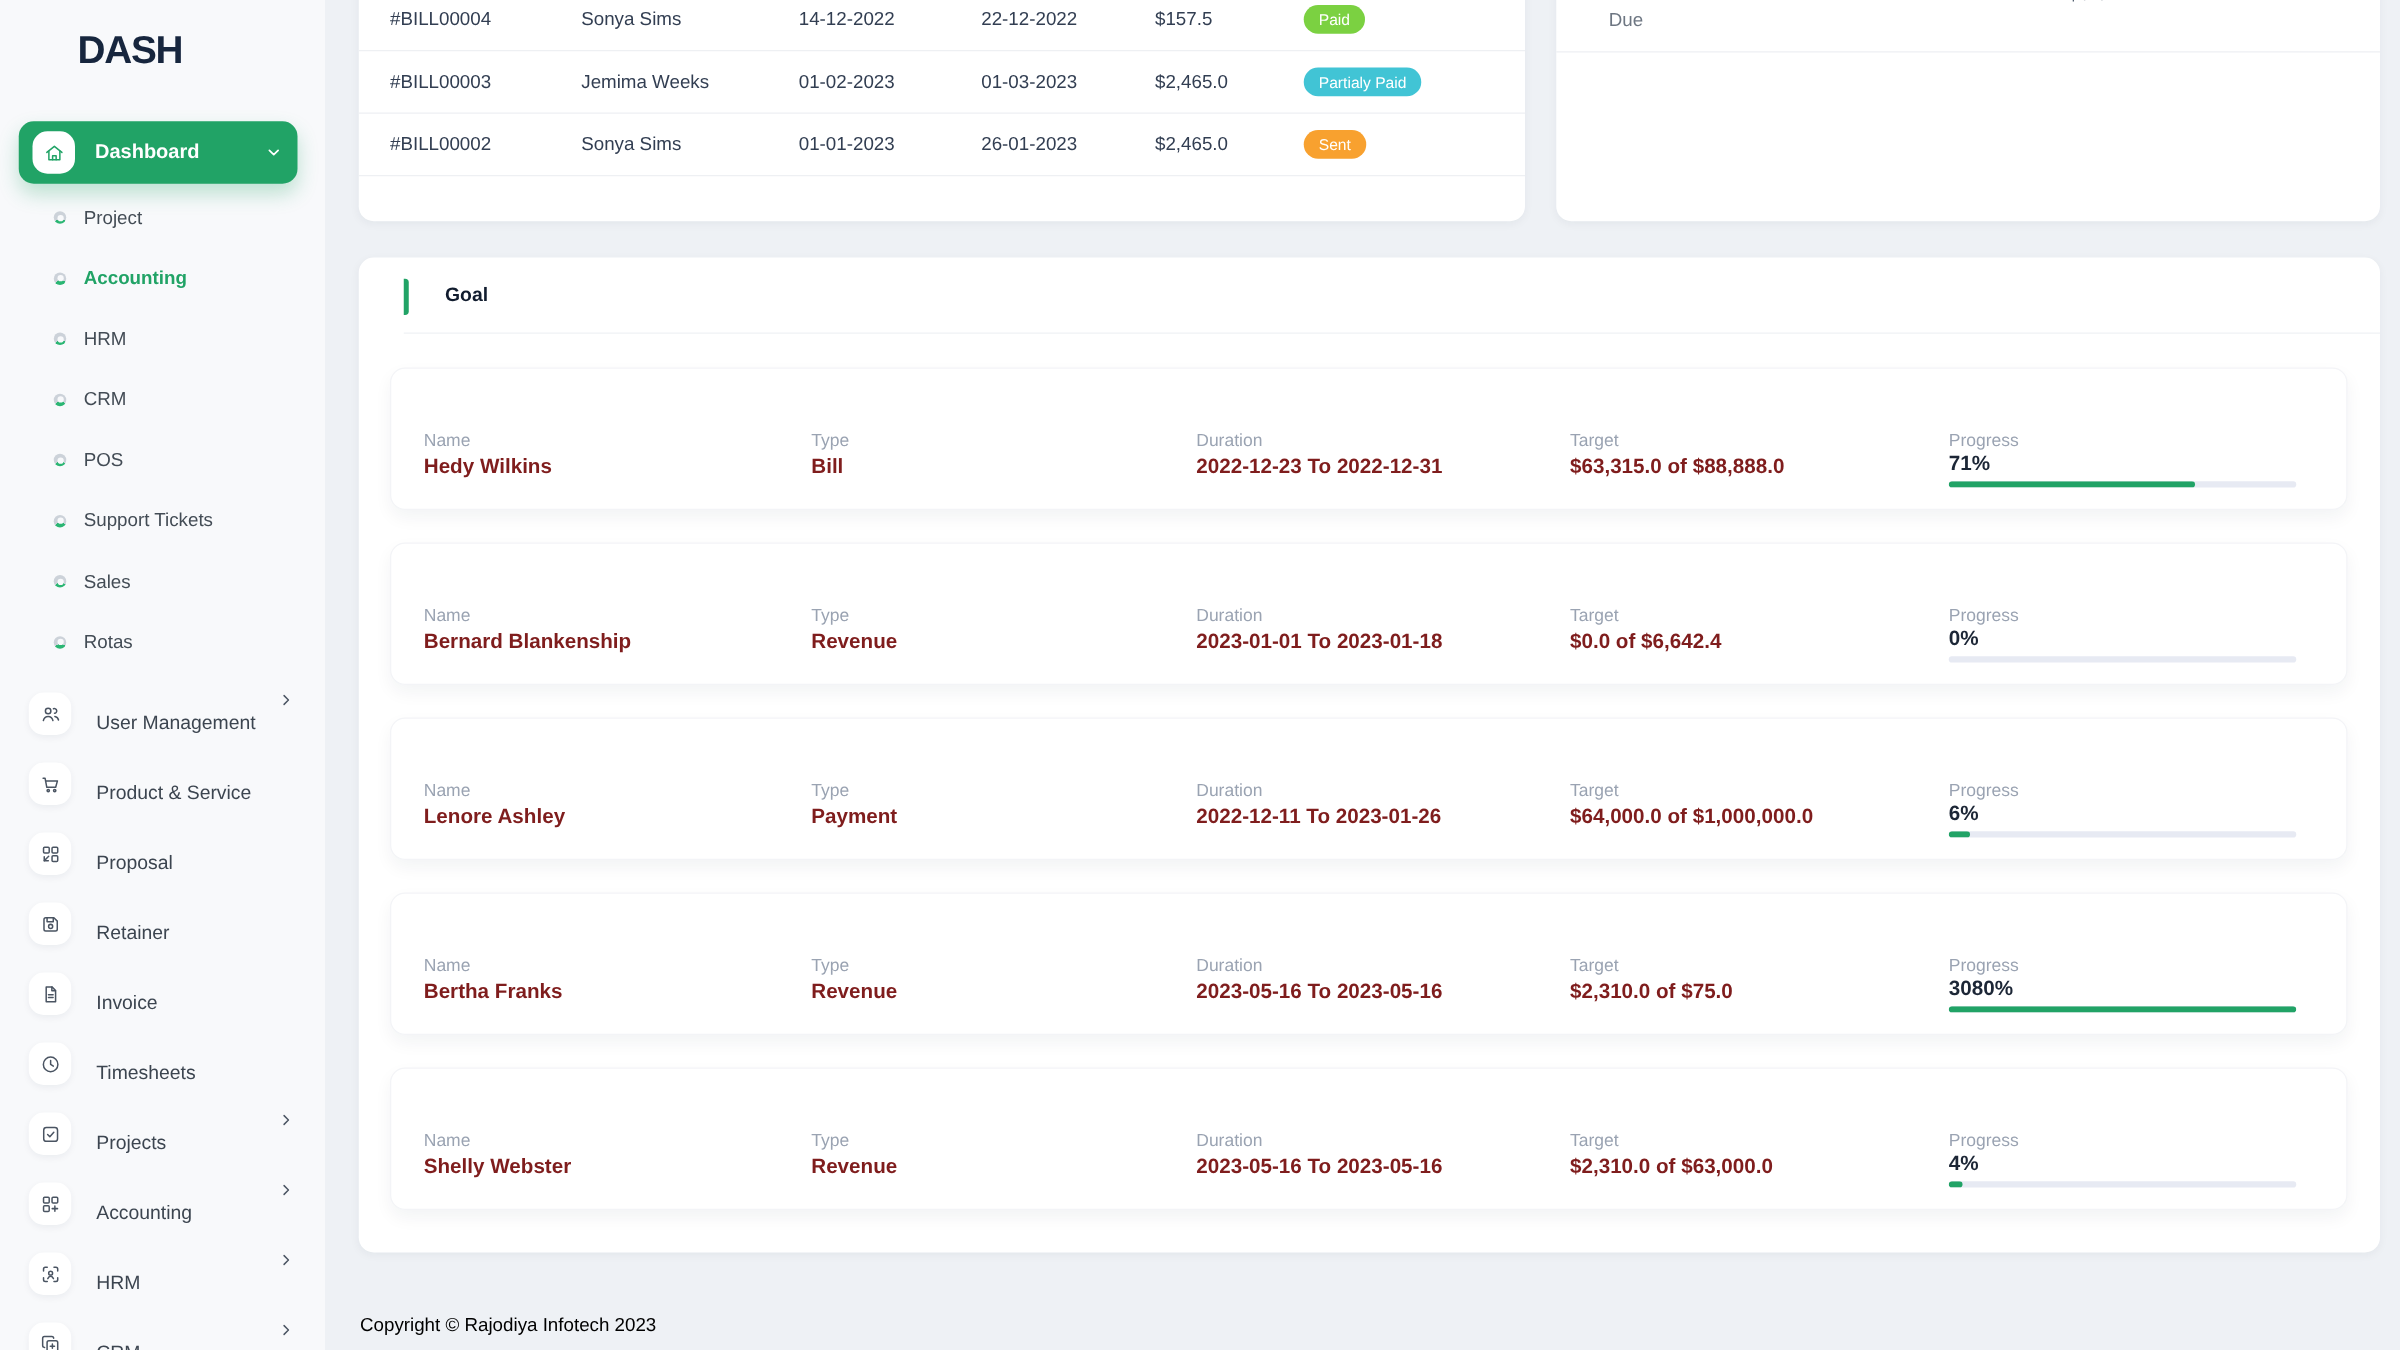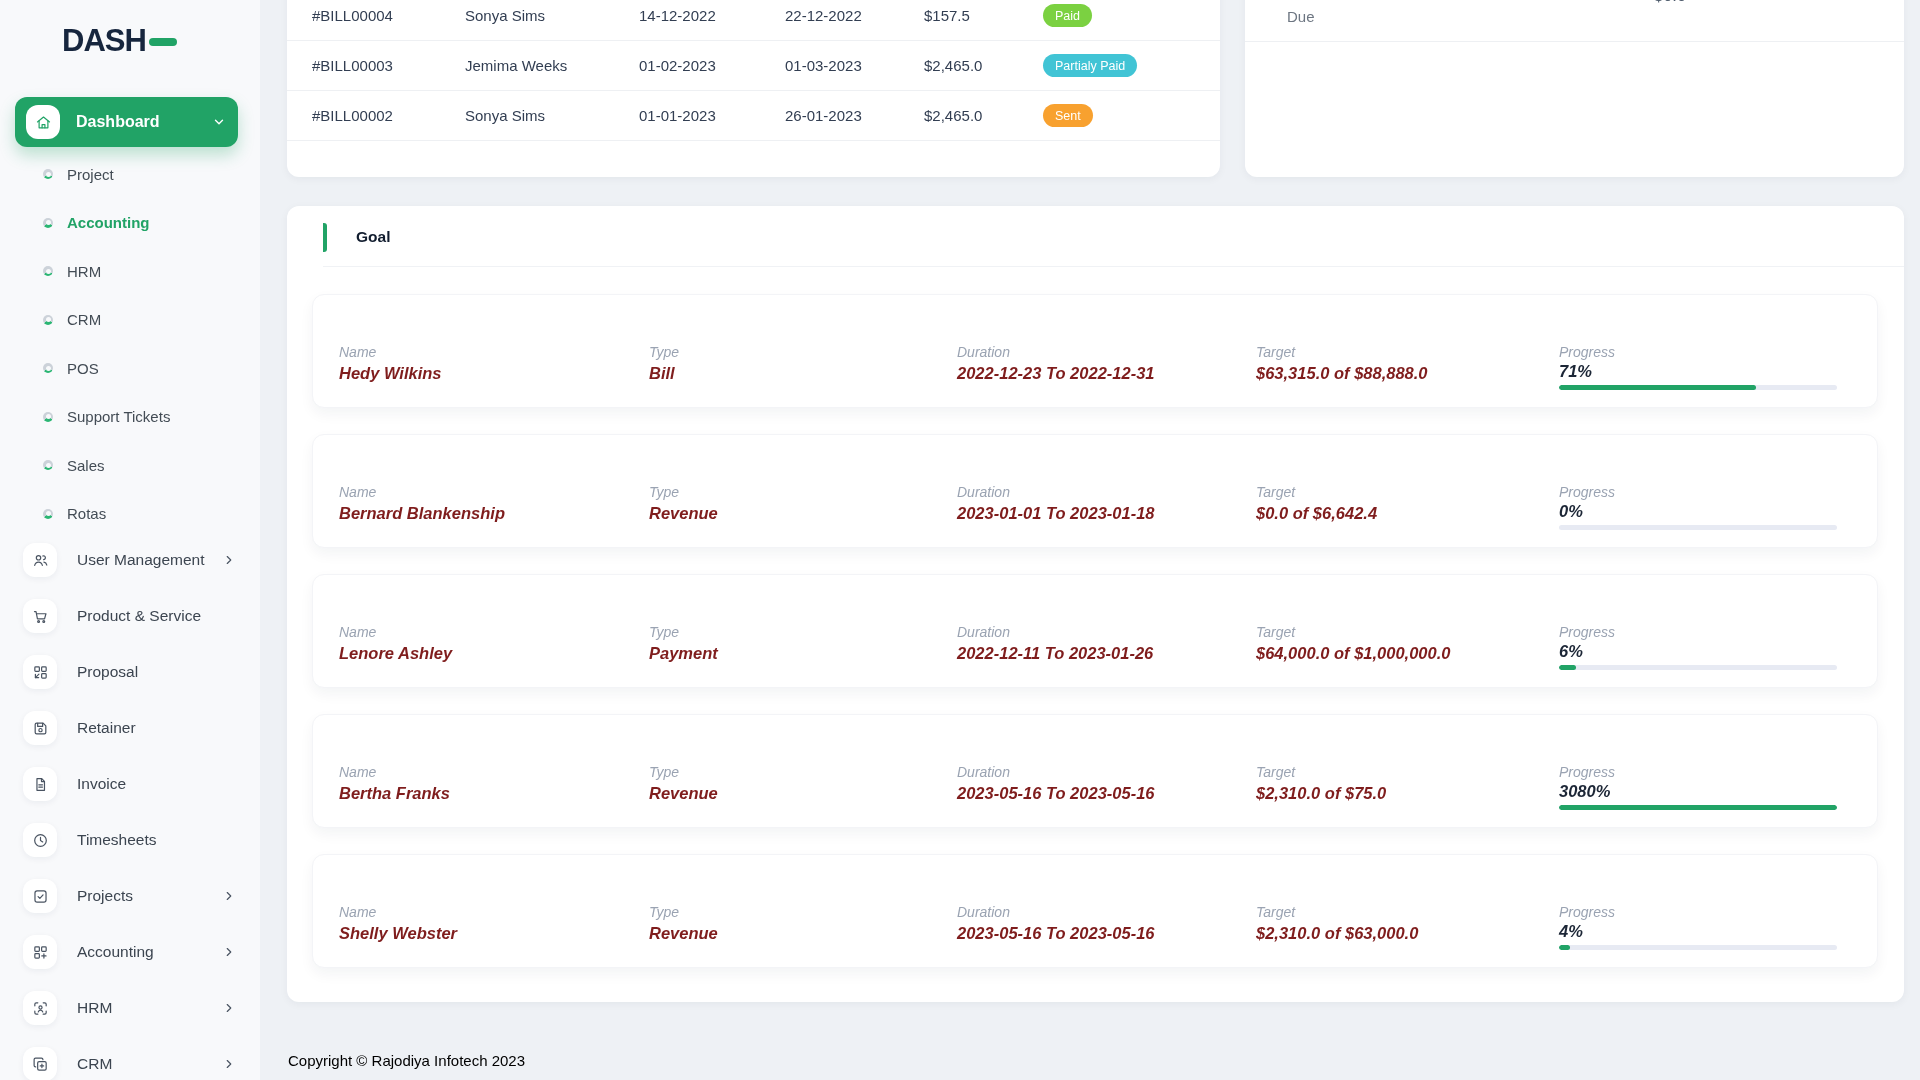--- a/index.html
+++ b/index.html
@@ -7,21 +7,21 @@
   .page {
     position:relative; width:1920px; height:1080px; overflow:hidden;
     background:#eef1f5; font-family:"Liberation Sans", sans-serif;
     color:#323e52;
   }
   
   .sidebar {
     position:absolute; left:0; top:0; width:260px; height:1080px;
     background:#f8f9fb;
   }
-  .logo { position:absolute; left:62px; top:22px; height:38px; display:flex; align-items:center; }
+  .logo { position:absolute; left:62px; top:22px; height:38px; display:flex; align-items:center;flex-direction:column; }
   .logo-text { font-size:31px; font-weight:800; letter-spacing:-1px; color:#17263e; position:relative; }
   .logo-dash { width:28px; height:8px; border-radius:4px; background:#21a366; margin-left:3px; margin-top:2px; }
 
   .dash-btn {
     position:absolute; left:15px; top:97px; width:223px; height:50px;
     background:#21a366; border-radius:12px; display:flex; align-items:center;
     cursor:pointer; box-shadow:0 8px 16px rgba(33,163,102,.28);
   }
   .dash-btn .tile {
     width:34px; height:34px; margin-left:11px; background:#ffffff; border-radius:12px;
@@ -32,21 +32,21 @@
 
   .sub-list { position:absolute; left:0; top:150px; width:260px; }
   .sub-item { height:48.5px; display:flex; align-items:center; padding-left:43px; cursor:pointer; }
   .bullet { position:relative; width:10px; height:10px; border-radius:50%; margin-right:14px;
     background:conic-gradient(from 120deg, #2bb673 0 110deg, #ccd2d9 110deg 360deg); }
   .bullet::after { content:""; position:absolute; inset:2.5px; border-radius:50%; background:#f8f9fb; }
   .sub-item .label { font-size:15px; color:#434c55; }
   .sub-item.active .label { color:#21a366; font-weight:700; }
 
   .menu-list { position:absolute; left:0; top:532px; width:260px; }
-  .menu-item { position:relative; height:56px; display:flex; align-items:center; padding-left:23px; cursor:pointer; }
+  .menu-item { position:relative; height:56px; display:flex; align-items:flex-end; padding-left:23px; cursor:pointer; }
   .menu-item .tile {
     width:34px; height:34px; background:#ffffff; border-radius:12px; flex:none;
     display:flex; align-items:center; justify-content:center;
     box-shadow:0 2px 6px rgba(25,39,62,.06);
   }
   .menu-item .label { font-size:15.5px; color:#3c4550; margin-left:20px; }
   .menu-item .chev { position:absolute; right:24px; top:21px; }
 
   .tile svg { width:17px; height:17px; stroke:#4a5462; fill:none; stroke-width:1.7; stroke-linecap:round; stroke-linejoin:round; }
   .dash-btn .tile svg { stroke:#21a366; }
@@ -78,21 +78,21 @@
 
   
   .goal-card { left:287px; top:206px; width:1617px; height:796px;padding-left:36px; }
   .goal-header { position:relative; height:61px; border-bottom:1px solid #f0f2f5; }
   .goal-accent { position:absolute; left:0; top:17px; width:4px; height:29px; background:#21a366; border-radius:0 3px 3px 0; }
   .goal-title { position:absolute; left:33px; top:22px; font-size:15.5px; font-weight:700; color:#111c2e; }
   .goal-body { position:absolute; left:25px; right:26px; top:61px; }
   .goal-item {
     position:relative; margin-top:27px; height:114px; background:#ffffff; border-radius:12px;
     border:1px solid #f3f4f7; box-shadow:0 6px 14px rgba(20,30,50,.05);
-    display:flex; padding:49px 40px 0 26px;font-style:italic;
+    display:flex; padding:49px 40px 0 26px;
   }
   .goal-item + .goal-item { margin-top:26px; }
   .gcol-name { width:310px; }
   .gcol-type { width:308px; }
   .gcol-duration { width:299px; }
   .gcol-target { width:303px; }
   .gcol-progress { flex:1; }
   .glabel { font-size:14px; color:#9aa3b2; }
   .gvalue { margin-top:4px; font-size:16.5px; font-weight:700; color:#7f1d1d; }
   .gpct { margin-top:2px; font-size:16.5px; font-weight:700; color:#1c2636; }

